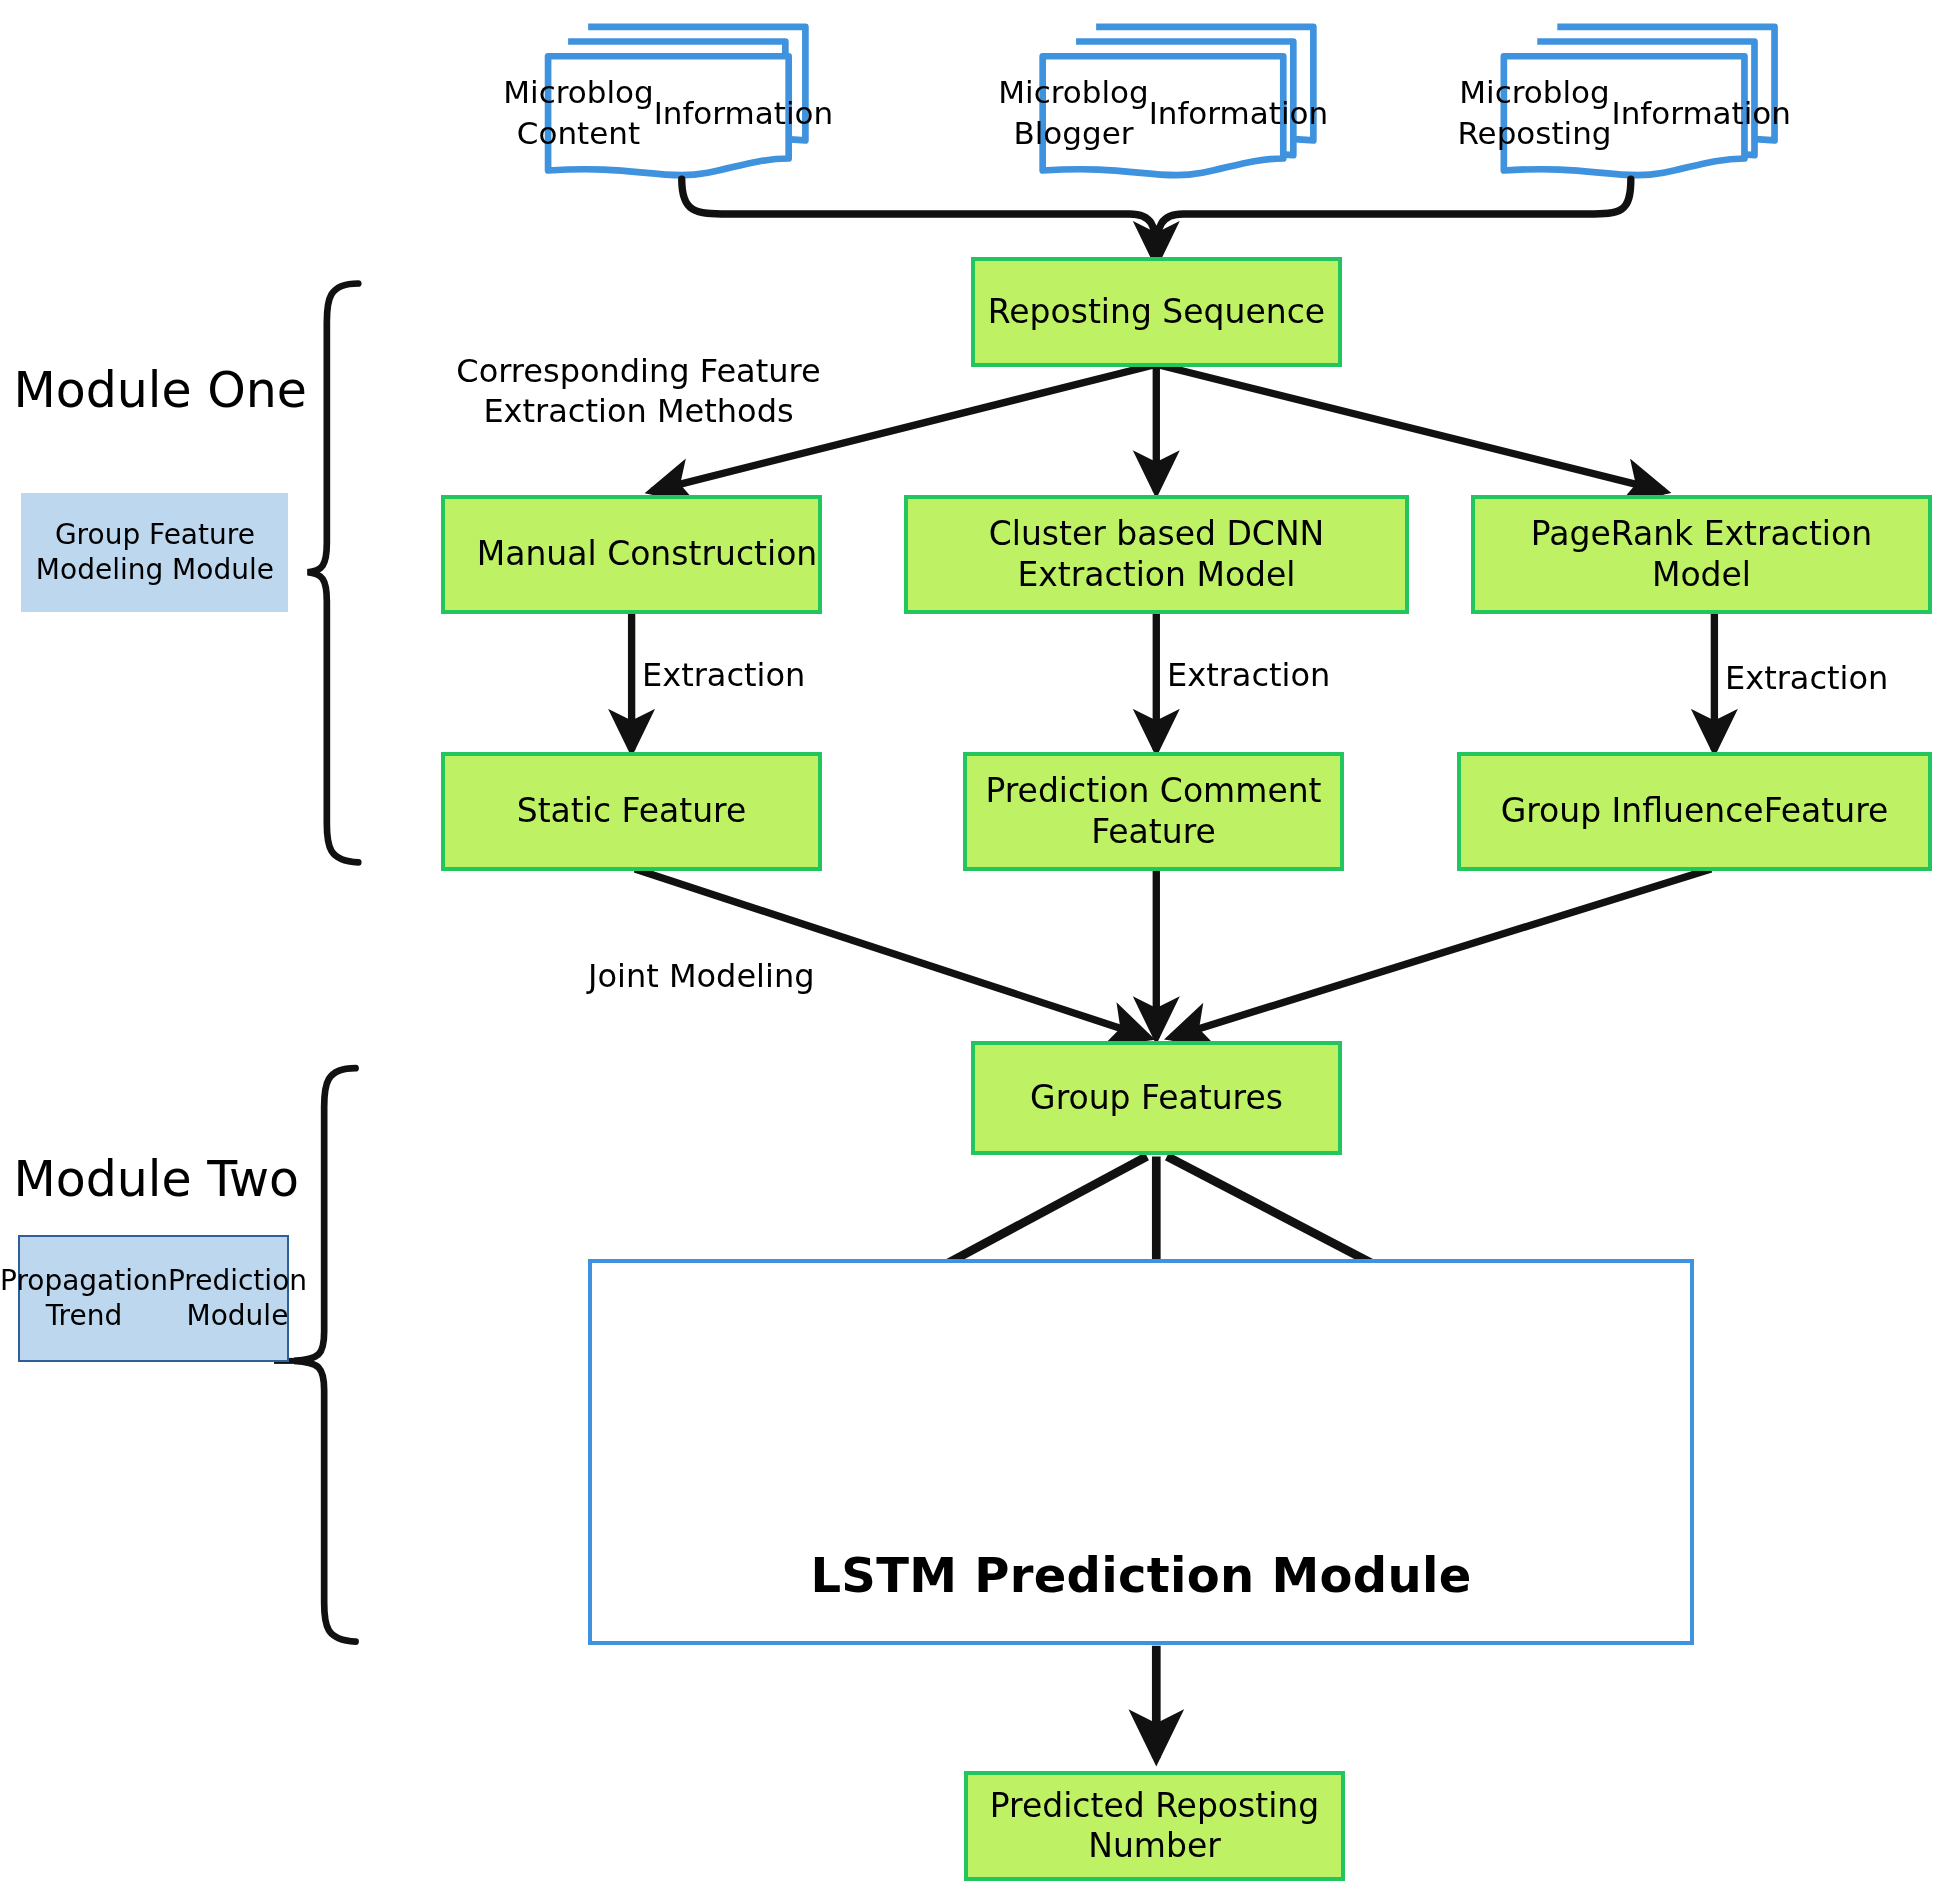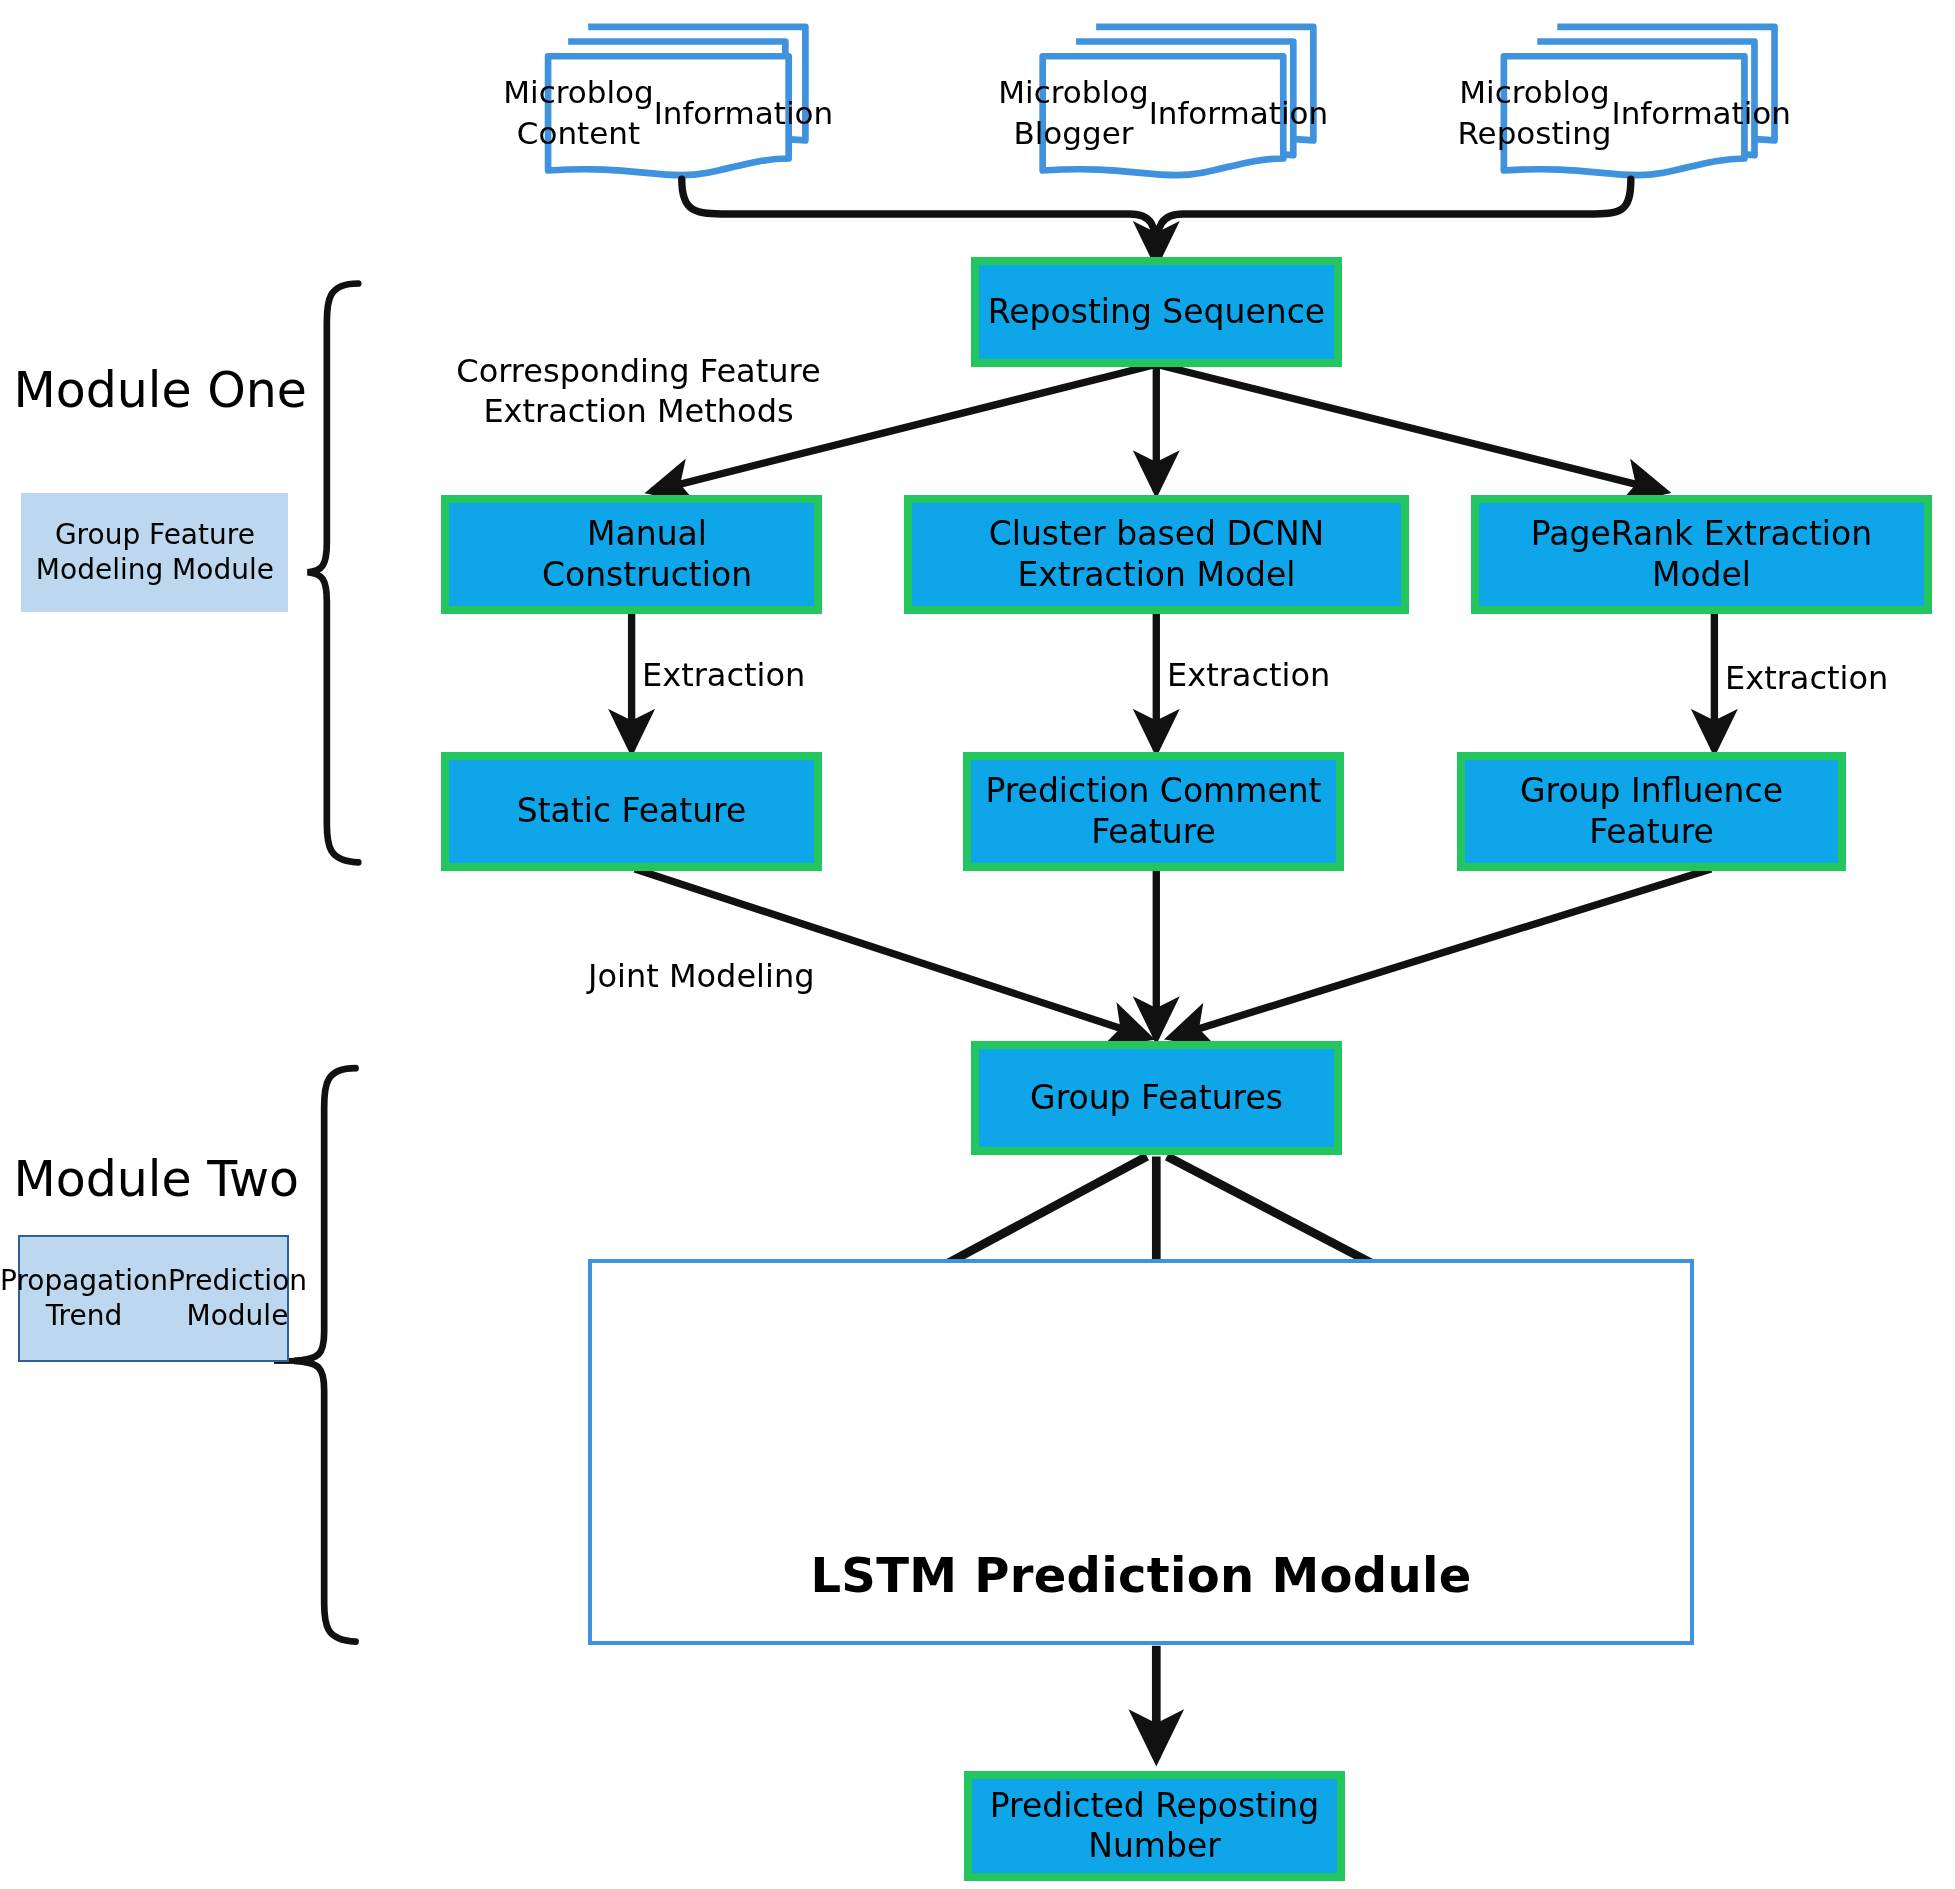--- a/index.html
+++ b/index.html
@@ -1,21 +1,21 @@
 <!DOCTYPE html>
 <html style="font-size:10.7px"><head>
 <meta charset="utf-8">
 <style>
   html,body{margin:0;padding:0;background:#ffffff;}
   body{font-family:"DejaVu Sans","Liberation Sans",sans-serif;}
   #stage{position:relative;width:1955px;height:1889px;background:#fff;overflow:hidden;}
   svg.layer{position:absolute;left:0;top:0;width:1955px;height:1889px;}
   .node{position:absolute;box-sizing:border-box;display:flex;align-items:center;
         justify-content:center;text-align:center;line-height:1.22;color:#000;}
-  .procbox{border:8px solid #22c55e;background:#0ea5e9;font-size:33px;}
+  .procbox{border:4px solid #22c55e;background:#bef264;font-size:33px;}
   .modtag{border:2.7px solid #2e5f96;background:#bdd7ee;font-size:28px;}
   .modtag.one{border:none;background:#bdd7ee;}
   .bigtitle{font-size:49px;}
   .edgelabel{font-size:32px;}
   .lstmtitle{font-size:48px;font-weight:600;letter-spacing:0.3px;}
   .lstmframe{position:absolute;border:4.7px solid #3f92dd;background:#fff;box-sizing:border-box;}
   .docstack{position:absolute;}
   .docstack .doclabel{position:absolute;display:flex;align-items:center;justify-content:center;
       text-align:center;font-size:31px;line-height:1.3;color:#000;}
 </style>
@@ -270,21 +270,21 @@
     <span>Model</span>
   </div>
 
   <div class="node procbox" style="left:441px;top:752px;width:381px;height:119px;">Static Feature</div>
 
   <div class="node procbox" style="left:963px;top:752px;width:381px;height:119px;flex-direction:column;">
     <span>Prediction Comment</span>
     <span>Feature</span>
   </div>
 
-  <div class="node procbox" style="left:1457px;top:752px;width:389px;height:119px;flex-direction:column;justify-content:center;">
+  <div class="node procbox" style="left:1457px;top:752px;width:475px;height:119px;flex-direction:row;justify-content:center;">
     <span>Group Influence</span>
     <span>Feature</span>
   </div>
 
   <div class="node procbox" style="left:971px;top:1041px;width:371px;height:114px;">Group Features</div>
 
   <div class="lstmframe" style="left:588px;top:1259px;width:1106px;height:386px;"></div>
   <div class="node lstmtitle" style="left:588px;top:1538px;width:1106px;height:74px;">LSTM Prediction Module</div>
 
   <div class="node procbox" style="left:964px;top:1771px;width:381px;height:110px;flex-direction:column;">

